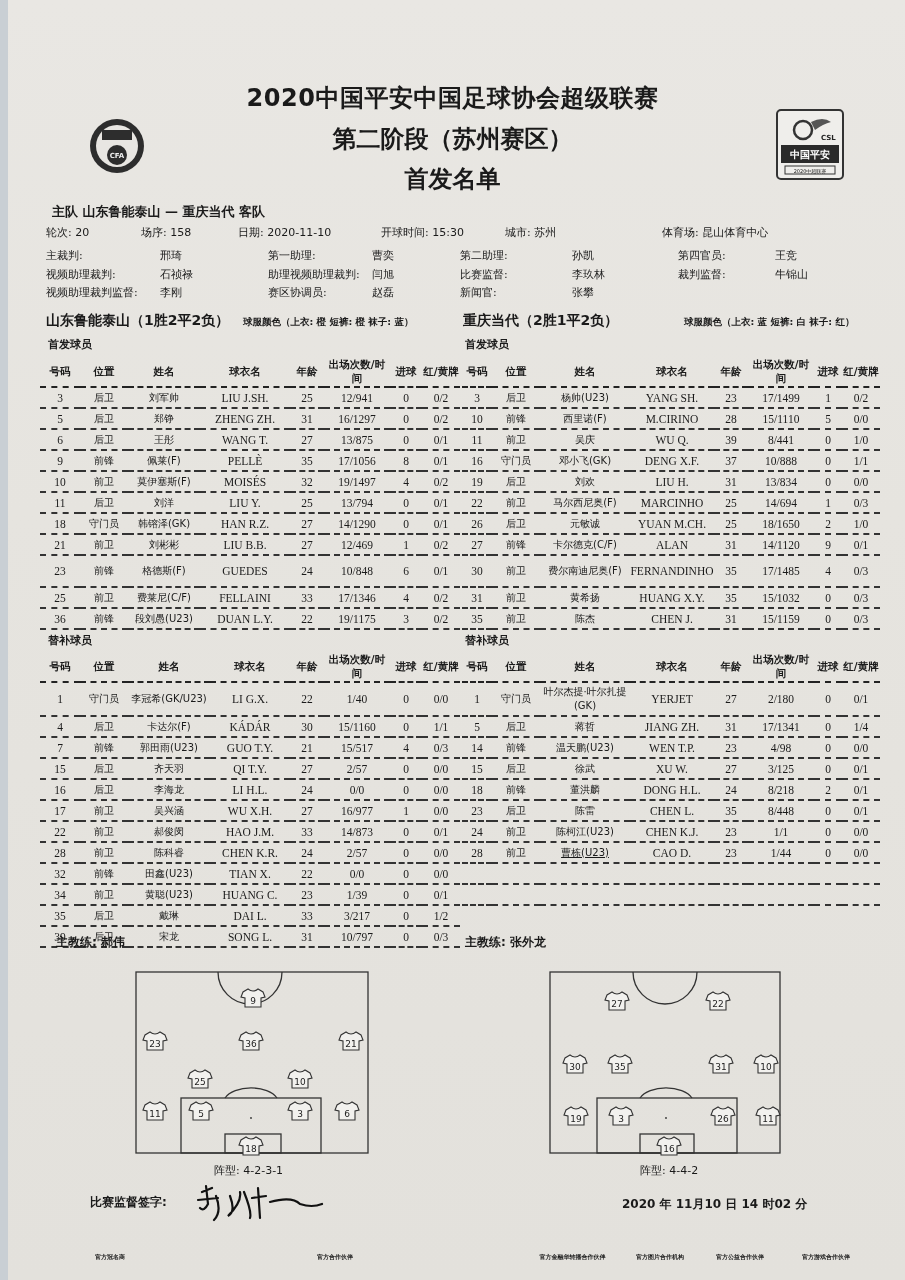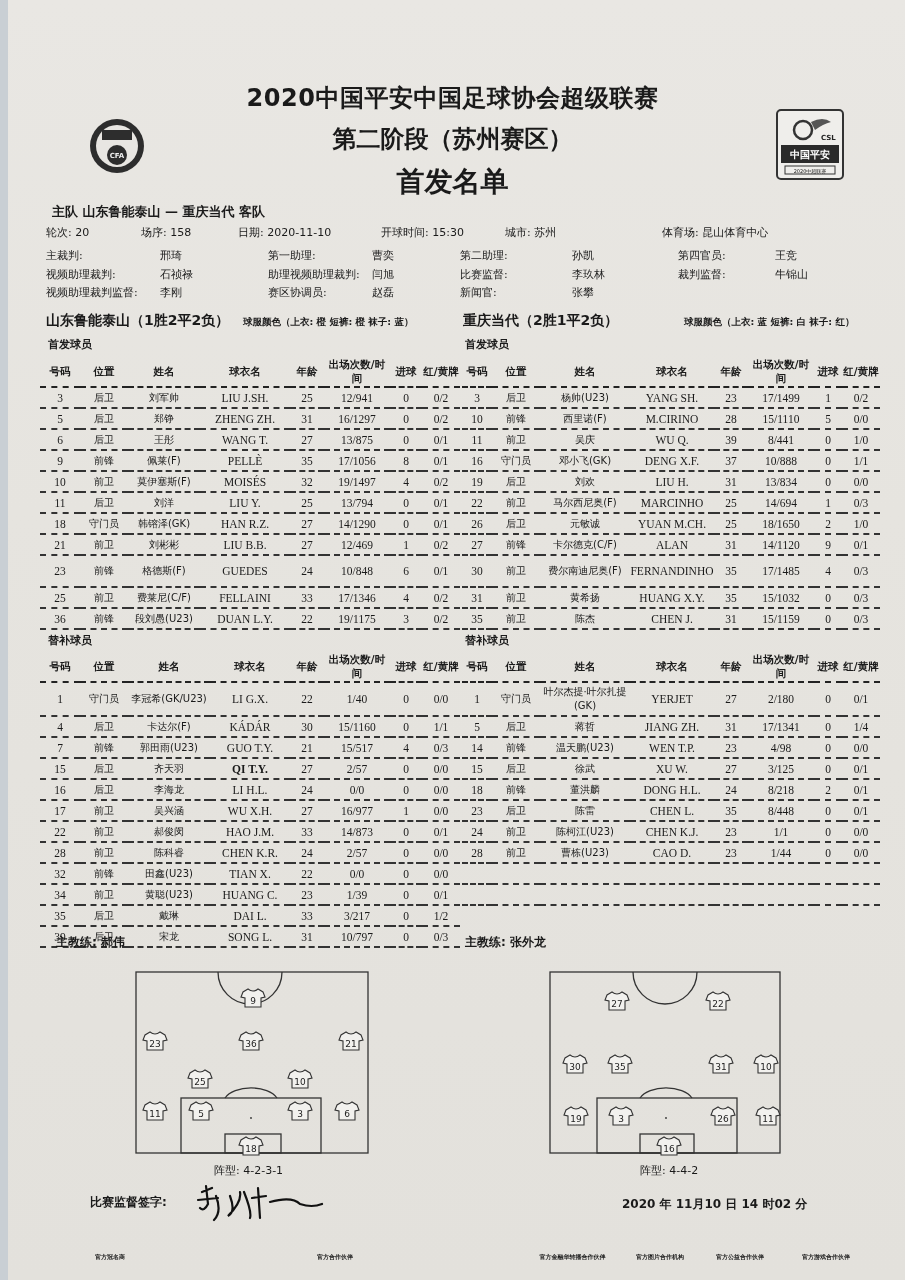--- a/index.html
+++ b/index.html
@@ -11,21 +11,21 @@
     position:relative;
   }
   .paper {
     position:absolute; left:8px; top:0; width:897px; height:1280px;
     background:linear-gradient(180deg,#e9e7e3 0%,#e6e4df 40%,#e3e1dc 100%);
   }
   .left-edge { position:absolute; left:0; top:0; width:8px; height:1280px; background:#c9cfd4; }
   .abs { position:absolute; }
   .title1 { top:82px; left:0; width:905px; text-align:center; font-size:24px; font-weight:bold; letter-spacing:0.5px; }
   .title2 { top:123px; left:0; width:905px; text-align:center; font-size:24px; font-weight:bold; }
-  .title3 { top:163px; left:0; width:905px; text-align:center; font-size:28px; font-weight:bold; }
+  .title3 { top:163px; left:0; width:905px; text-align:center; font-size:24px; font-weight:bold; }
   .logo-cfa { left:88px; top:115px; width:58px; height:62px; }
   .logo-csl { left:775px; top:108px; width:70px; height:73px; }
   .matchline { left:52px; top:203px; font-size:13px; font-weight:bold; }
   .info { font-size:11px; }
   .team-head { font-size:14px; font-weight:bold; }
   .kit { font-size:9.5px; font-weight:bold; }
   .section-label { font-size:11px; font-weight:bold; }
   table.roster { position:absolute; border-collapse:collapse; font-family:"Liberation Serif", serif; font-size:11.5px; table-layout:fixed; }
   table.roster th { font-family:"DejaVu Sans", sans-serif; font-size:10.5px; font-weight:bold; text-align:center; padding:0; height:18px; border-bottom:2px dashed #222; }
   table.roster td { text-align:center; padding:0; border-bottom:2px dashed #333; white-space:nowrap; overflow:hidden; }
@@ -438,21 +438,21 @@
         <td style="white-space: normal; line-height: 14px; word-break: break-all;">GUO T.Y.</td>
         <td>21</td>
         <td>15/517</td>
         <td>4</td>
         <td>0/3</td>
       </tr>
       <tr style="height: 21px;">
         <td>15</td>
         <td class="cn">后卫</td>
         <td class="cn" style="white-space: normal; line-height: 14px;">齐天羽</td>
-        <td style="white-space: normal; line-height: 14px; word-break: break-all; font-weight: bold;">QI T.Y.</td>
+        <td style="white-space: normal; line-height: 14px; word-break: break-all;">QI T.Y.</td>
         <td>27</td>
         <td>2/57</td>
         <td>0</td>
         <td>0/0</td>
       </tr>
       <tr style="height: 21px;">
         <td>16</td>
         <td class="cn">后卫</td>
         <td class="cn" style="white-space: normal; line-height: 14px;">李海龙</td>
         <td style="white-space: normal; line-height: 14px; word-break: break-all;">LI H.L.</td>
@@ -624,21 +624,21 @@
         <td class="cn" style="white-space: normal; line-height: 14px;">陈柯江(U23)</td>
         <td style="white-space: normal; line-height: 14px; word-break: break-all;">CHEN K.J.</td>
         <td>23</td>
         <td>1/1</td>
         <td>0</td>
         <td>0/0</td>
       </tr>
       <tr style="height: 21px;">
         <td>28</td>
         <td class="cn">前卫</td>
-        <td class="cn" style="white-space: normal; line-height: 14px;">曹栋(U23)</td>
+        <td class="cn" style="white-space: normal; line-height: 14px; text-decoration: underline;">曹栋(U23)</td>
         <td style="white-space: normal; line-height: 14px; word-break: break-all;">CAO D.</td>
         <td>23</td>
         <td>1/44</td>
         <td>0</td>
         <td>0/0</td>
       </tr>
       <tr style="height: 21px;">
         <td></td>
         <td></td>
         <td></td>

